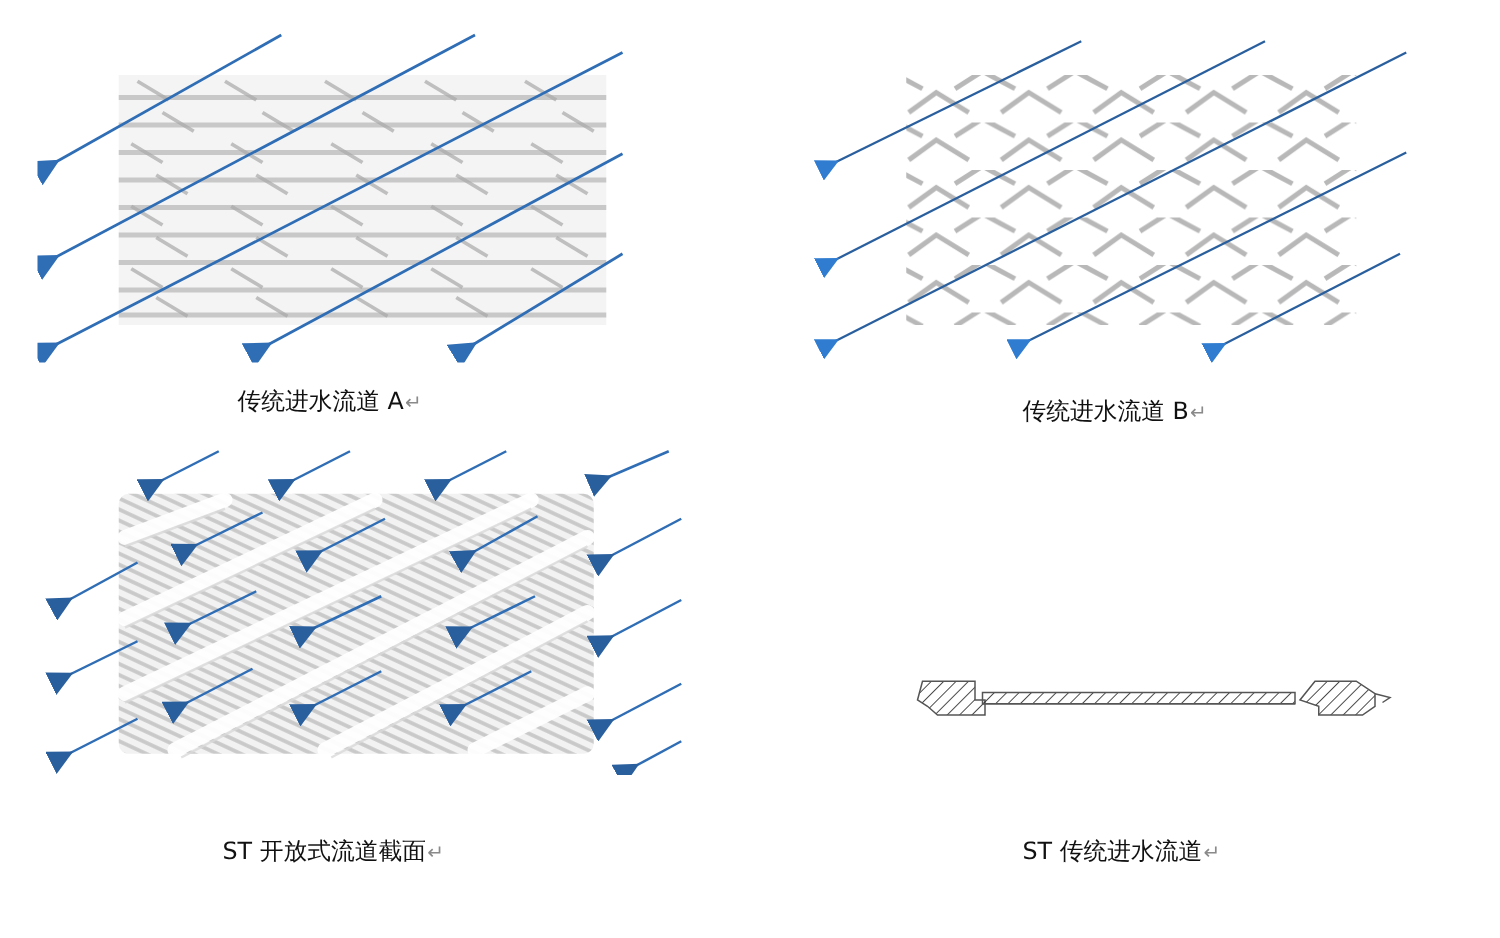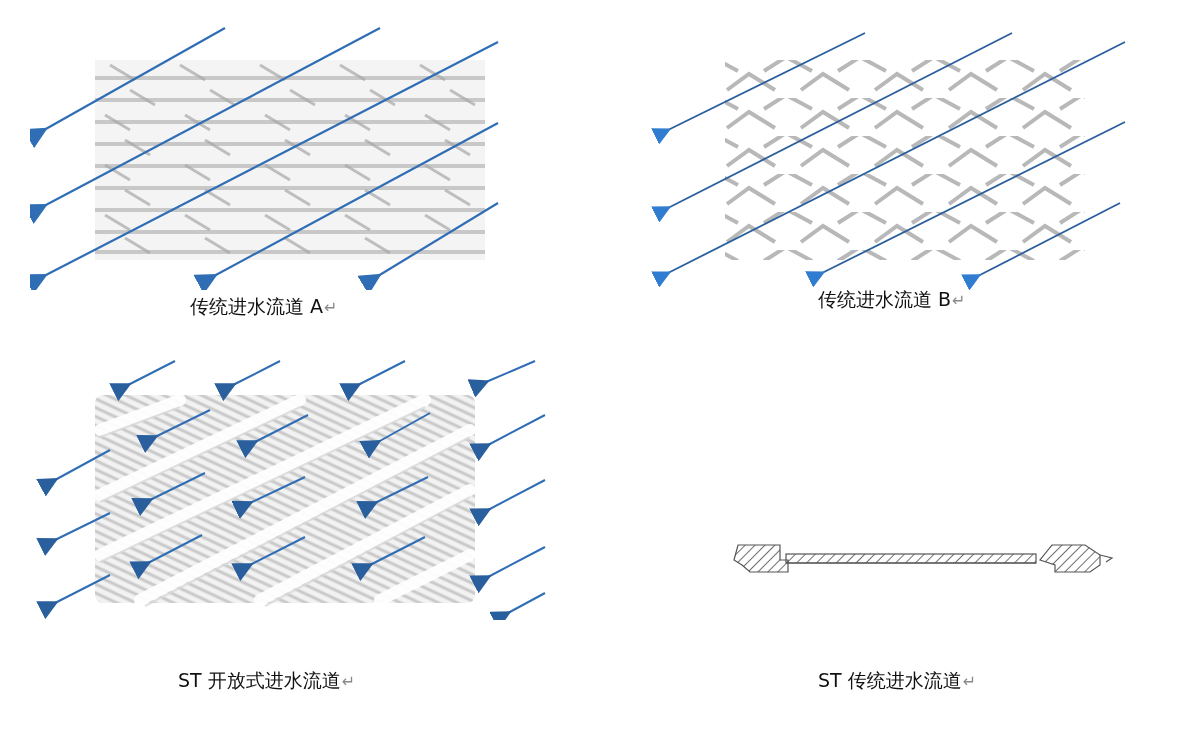--- a/index.html
+++ b/index.html
@@ -43,21 +43,21 @@
     </g>
     <g stroke="#2f6db5" stroke-width="2.2" fill="none" marker-end="url(#ahA)">
       <line x1="195" y1="8" x2="14" y2="110"></line>
       <line x1="350" y1="8" x2="14" y2="186"></line>
       <line x1="468" y1="22" x2="14" y2="256"></line>
       <line x1="468" y1="103" x2="184" y2="256"></line>
       <line x1="468" y1="183" x2="348" y2="256"></line>
     </g>
   </svg>
 </div>
-<div class="caption" style="left:190px;top:294px;">
+<div class="caption" style="left:190px;top:308px;">
   <span>传统进水流道 A</span><span class="ret">↵</span>
 </div>
 
 <div class="fig" style="left:650px;top:20px;">
   <svg width="500" height="270" viewBox="0 0 500 270">
     <defs>
       <marker id="ahB" markerWidth="10" markerHeight="10" refX="2" refY="5" orient="auto">
         <path d="M10,0 L0,5 L10,10 Z" fill="#2f7cd0"></path>
       </marker>
       <pattern id="diamond" x="75" y="40" width="74" height="38" patternUnits="userSpaceOnUse">
@@ -69,21 +69,21 @@
     <rect x="75" y="40" width="360" height="200" fill="url(#diamond)"></rect>
     <g stroke="#2a5f9e" stroke-width="1.8" fill="none" marker-end="url(#ahB)">
       <line x1="215" y1="13" x2="18" y2="110"></line>
       <line x1="362" y1="13" x2="18" y2="188"></line>
       <line x1="475" y1="22" x2="18" y2="253"></line>
       <line x1="475" y1="102" x2="172" y2="253"></line>
       <line x1="470" y1="183" x2="328" y2="256"></line>
     </g>
   </svg>
 </div>
-<div class="caption" style="left:818px;top:287px;">
+<div class="caption" style="left:818px;top:316px;">
   <span>传统进水流道 B</span><span class="ret">↵</span>
 </div>
 
 <div class="fig" style="left:30px;top:355px;">
   <svg width="530" height="265" viewBox="0 0 530 265">
     <defs>
       <marker id="ahC" markerWidth="10" markerHeight="10" refX="2" refY="5" orient="auto">
         <path d="M10,0 L0,5 L10,10 Z" fill="#2a5f9e"></path>
       </marker>
       <pattern id="ribs" width="8" height="8" patternUnits="userSpaceOnUse" patternTransform="rotate(25)">
@@ -125,21 +125,21 @@
       <line x1="275" y1="182" x2="220" y2="210"></line>
       <line x1="395" y1="182" x2="340" y2="210"></line>
       <line x1="515" y1="60" x2="458" y2="90"></line>
       <line x1="515" y1="125" x2="458" y2="155"></line>
       <line x1="515" y1="192" x2="458" y2="222"></line>
       <line x1="515" y1="238" x2="478" y2="258"></line>
     </g>
   </svg>
 </div>
 <div class="caption" style="left:178px;top:668px;">
-  <span>ST 开放式进水流道</span><span class="ret">↵</span>
+  <span>ST 开放式流道截面</span><span class="ret">↵</span>
 </div>
 
 <div class="fig" style="left:720px;top:530px;">
   <svg width="400" height="60" viewBox="0 0 400 60">
     <defs>
       <pattern id="hatch" width="7" height="7" patternUnits="userSpaceOnUse" patternTransform="rotate(45)">
         <line x1="0" y1="0" x2="0" y2="7" stroke="#333" stroke-width="1.4"></line>
       </pattern>
     </defs>
     <g stroke="#555" stroke-width="1.2">

